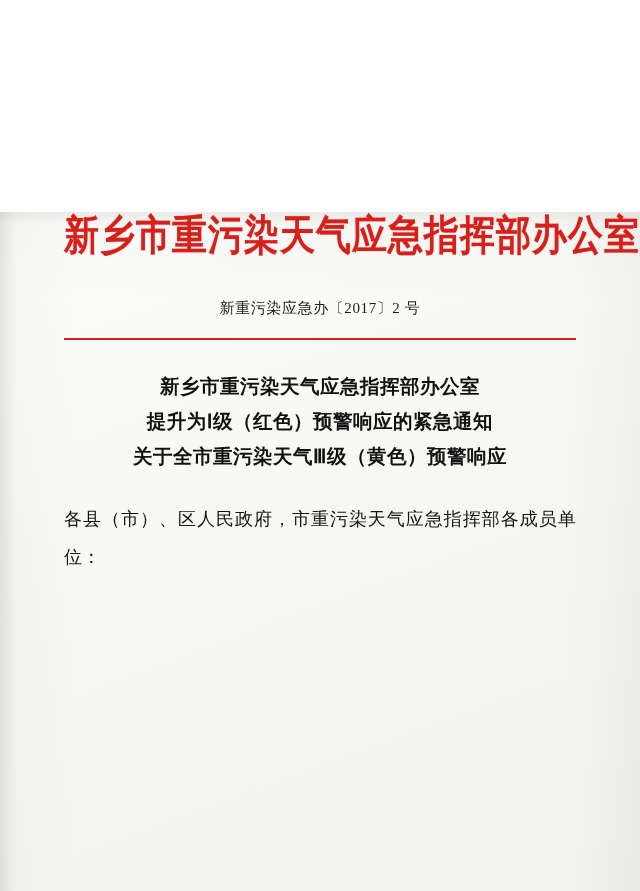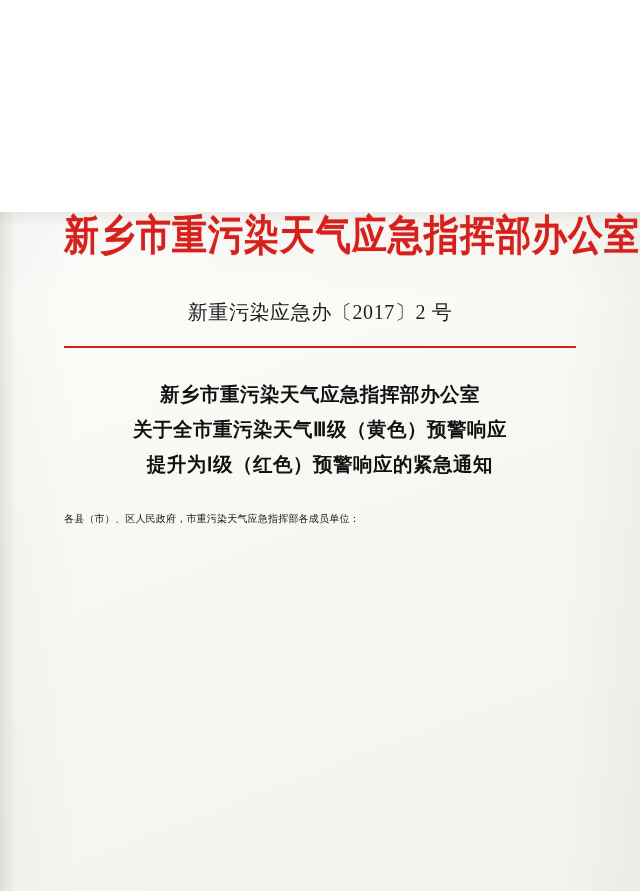--- a/index.html
+++ b/index.html
@@ -46,21 +46,21 @@
     line-height: 1.12;
     white-space: nowrap;
     transform: scaleY(1.18);
     transform-origin: center top;
     text-shadow: 0 0 1px rgba(214,32,28,0.5);
   }
   .doc-number {
     margin-top: 48px;
     text-align: center;
     color: #1b1b1b;
-    font-size: 20px;
+    font-size: 15px;
     letter-spacing: 0.6px;
   }
   .red-rule {
     margin: 20px 0 0 0;
     height: 2px;
     background: #d6201c;
   }
   .heading-block {
     margin-top: 30px;
     text-align: center;
@@ -70,21 +70,21 @@
     line-height: 1.78;
     letter-spacing: 0.5px;
   }
   .heading-line {
     display: block;
     white-space: nowrap;
   }
   .para-block {
     margin-top: 26px;
     color: #141414;
-    font-size: 10px;
+    font-size: 18px;
     line-height: 2.12;
     text-align: justify;
     text-justify: inter-ideograph;
     letter-spacing: 0.2px;
   }
   .para {
     margin: 0;
   }
   .para.indent {
     text-indent: 2em;
@@ -114,22 +114,22 @@
   <div class="doc-body">
 
     <div class="doc-title">新乡市重污染天气应急指挥部办公室文件</div>
 
     <div class="doc-number">新重污染应急办〔2017〕2 号</div>
 
     <div class="red-rule"></div>
 
     <div class="heading-block">
       <span class="heading-line">新乡市重污染天气应急指挥部办公室</span>
+      <span class="heading-line">提升为Ⅰ级（红色）预警响应的紧急通知</span>
       <span class="heading-line">关于全市重污染天气Ⅲ级（黄色）预警响应</span>
-      <span class="heading-line">提升为Ⅰ级（红色）预警响应的紧急通知</span>
     </div>
 
     <div class="para-block">
       <p class="para">各县（市）、区人民政府，市重污染天气应急指挥部各成员单位：</p>
     </div>
 
   </div>
 
 </div>
 

